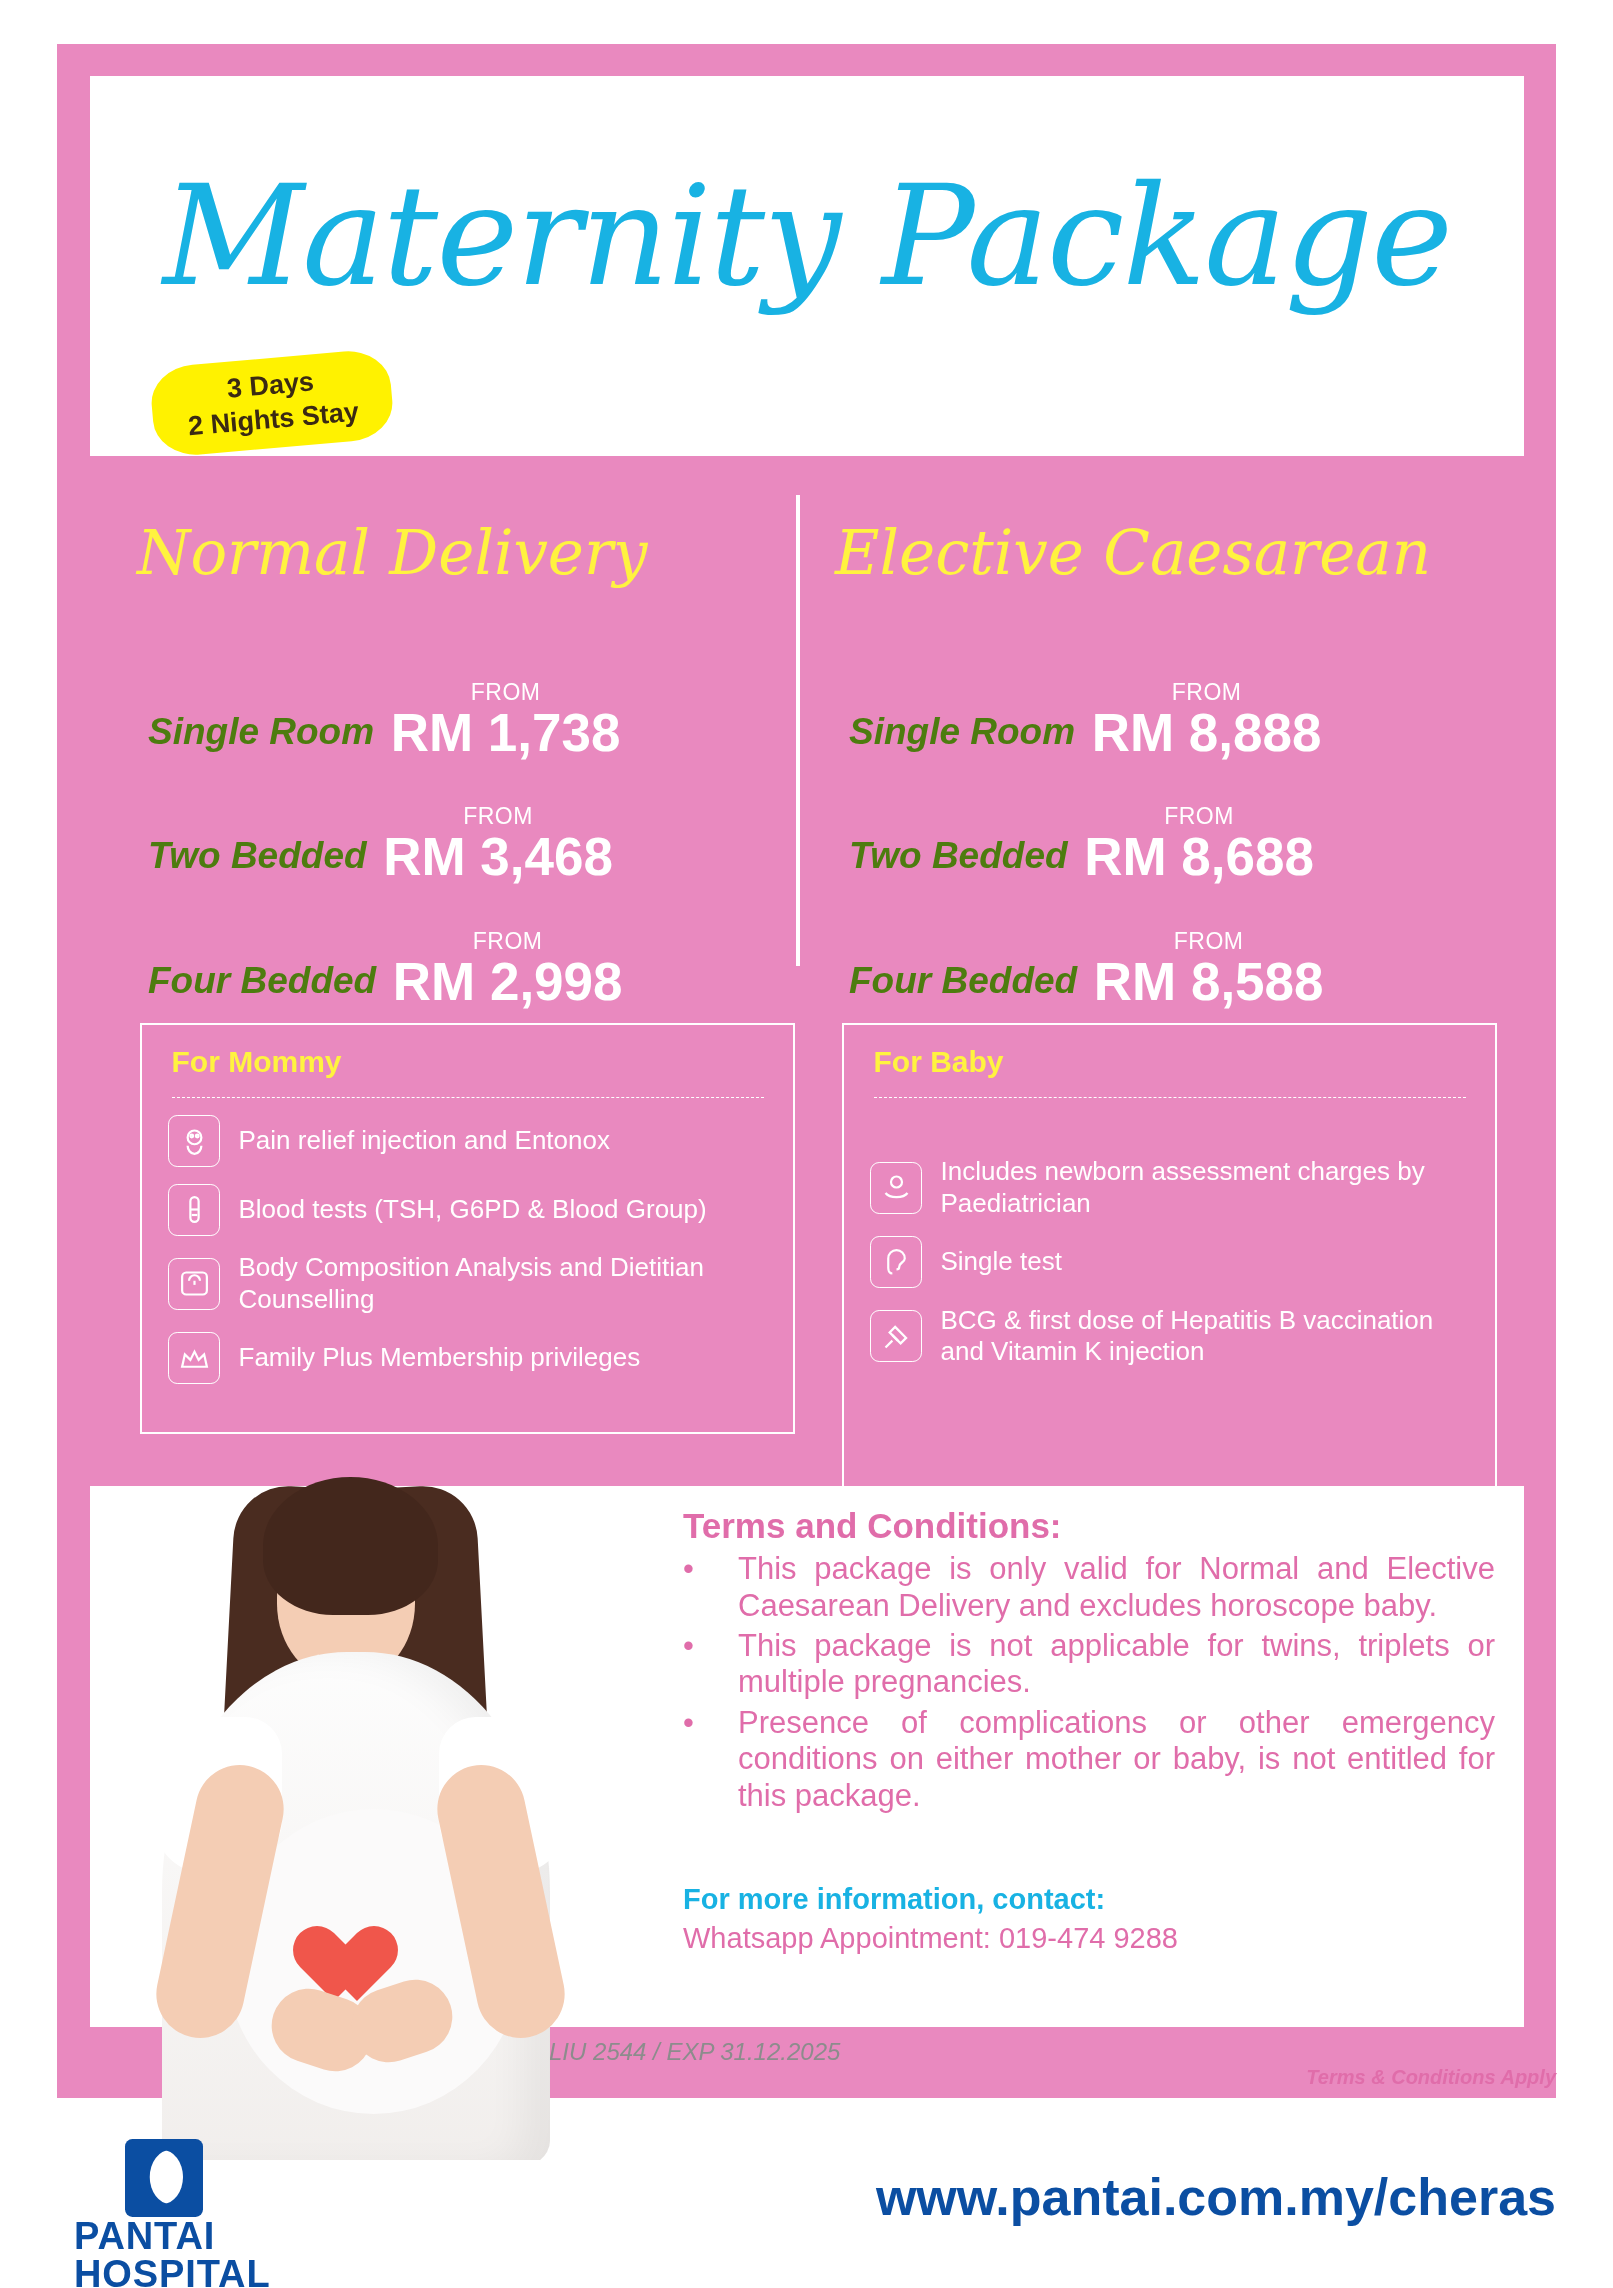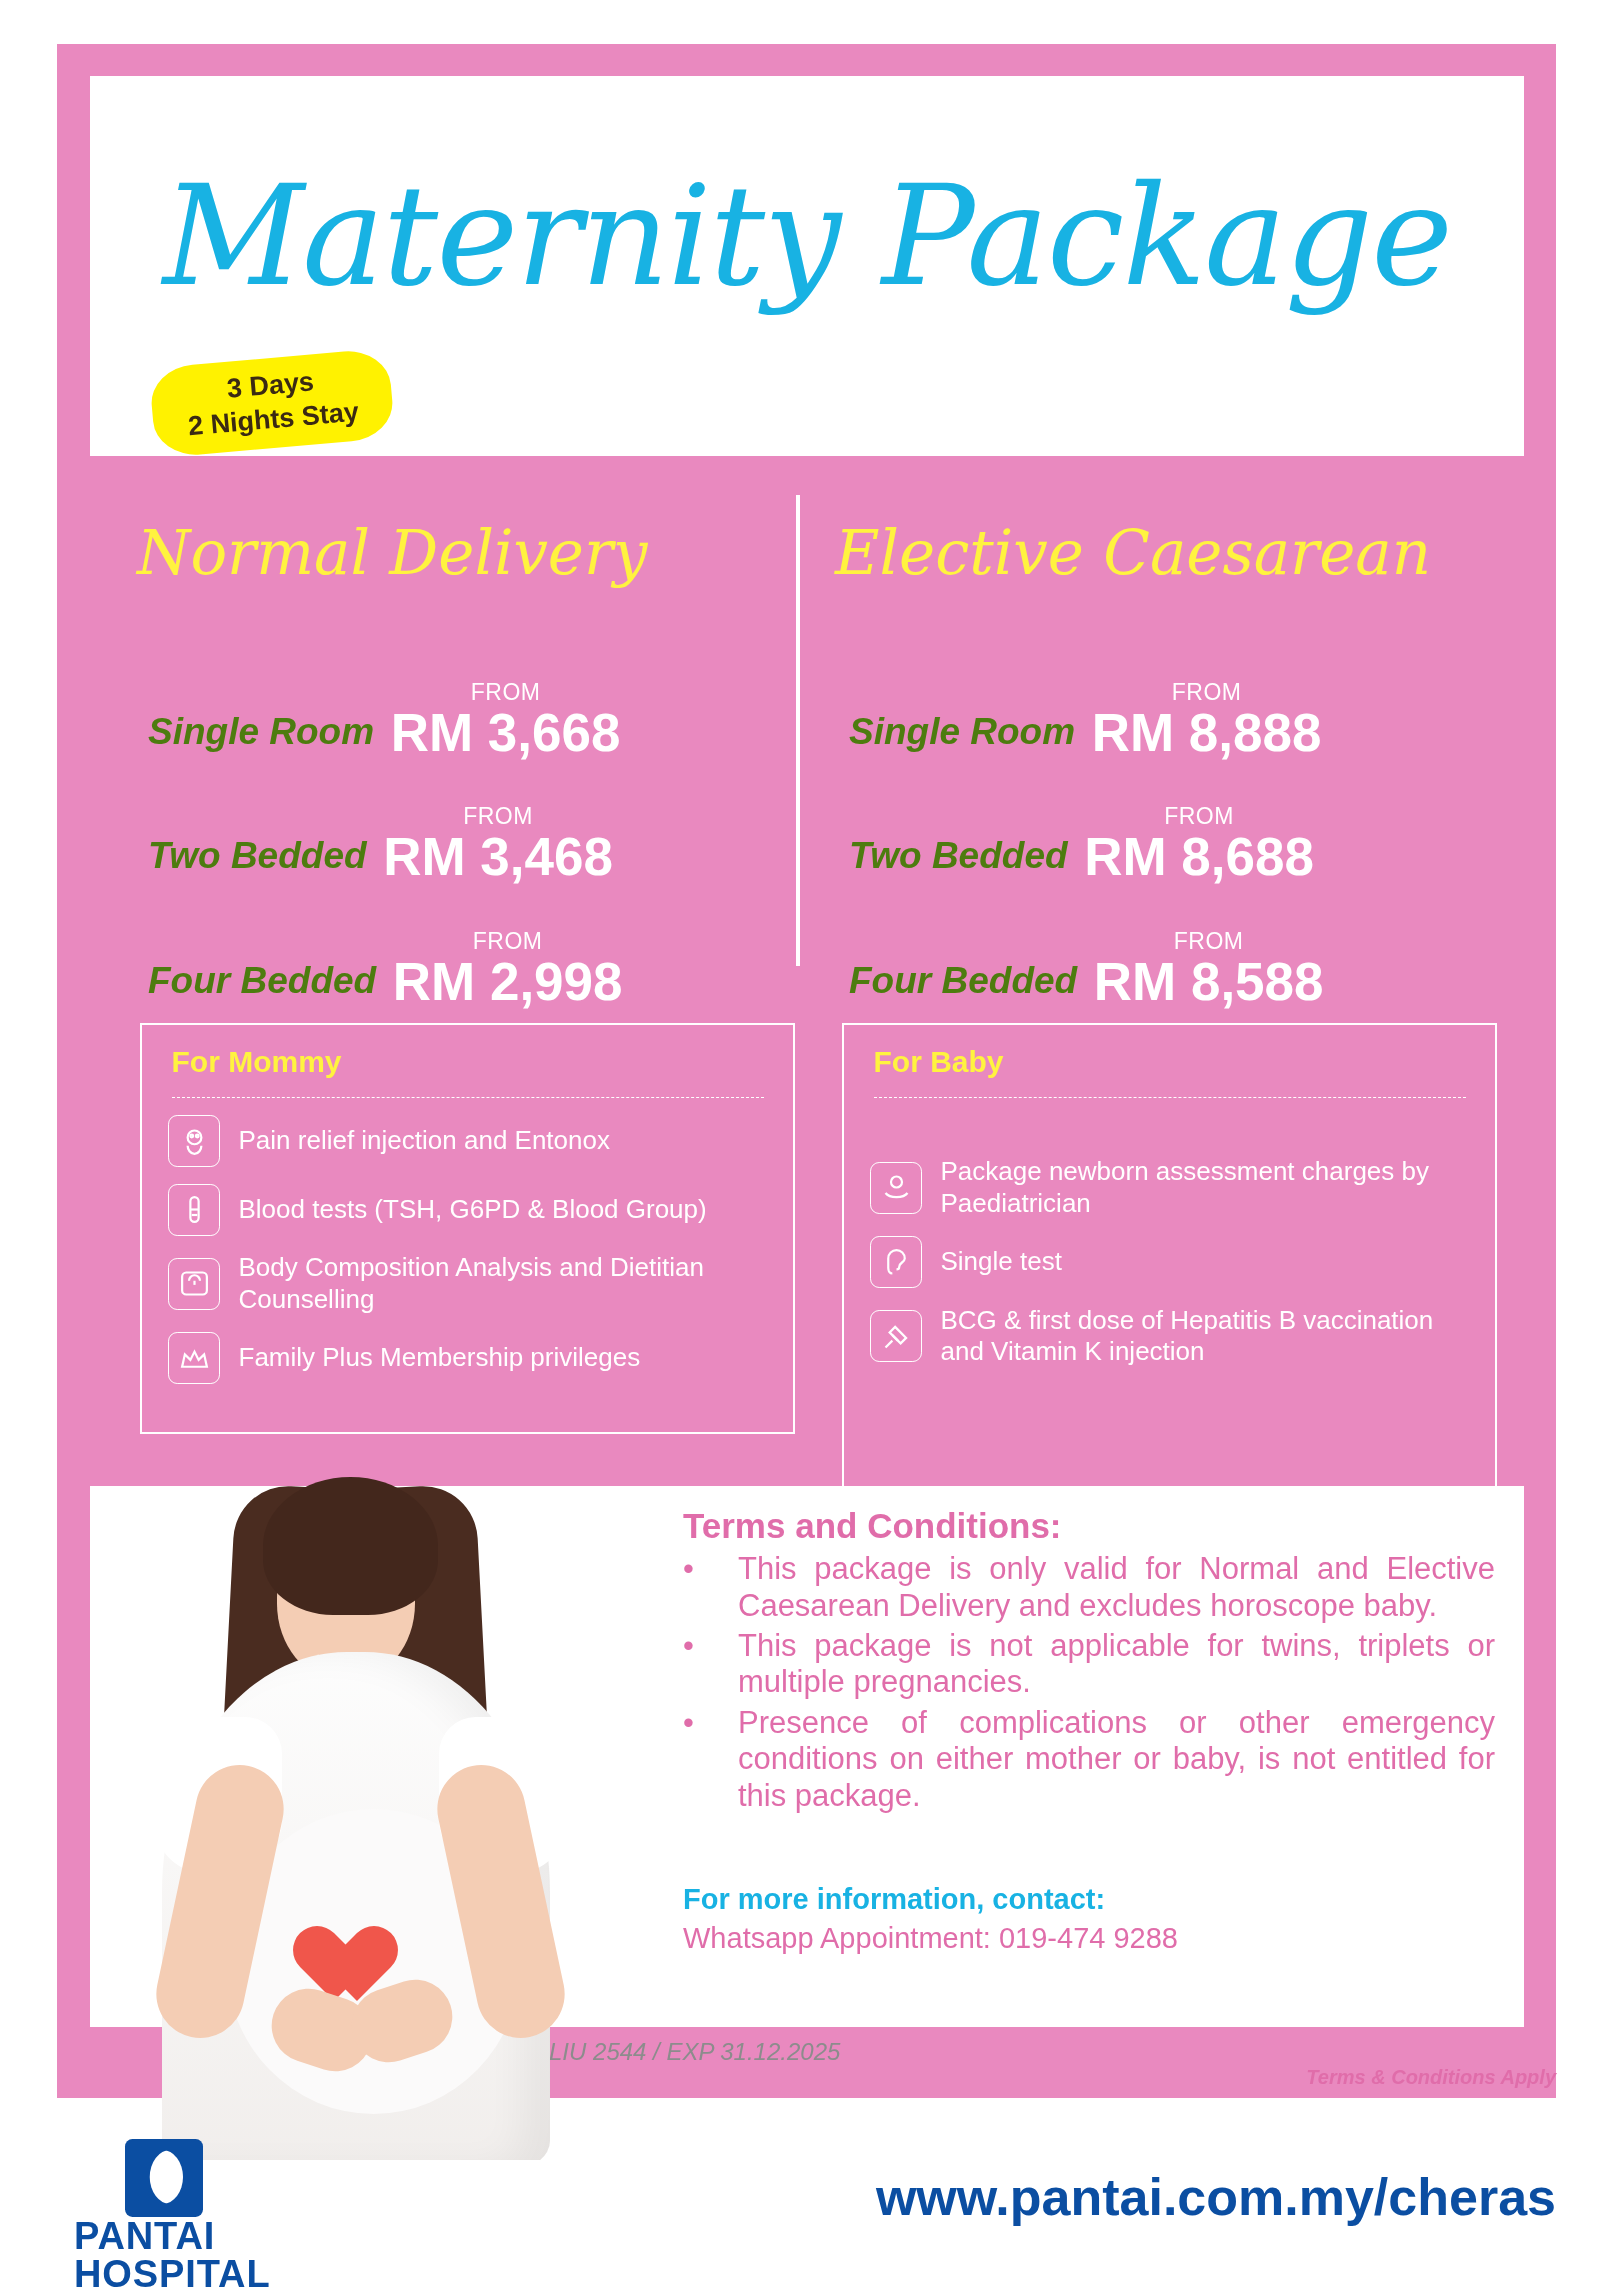--- a/index.html
+++ b/index.html
@@ -410,21 +410,21 @@
   </div>
 
   <div class="col-title left">Normal Delivery</div>
   <div class="col-title right">Elective Caesarean</div>
   <div class="divider"></div>
 
   <div class="price-row" style="left:148px; top:681px;">
     <div class="room-label">Single Room</div>
     <div class="price-block">
       <div class="from">FROM</div>
-      <div class="amount">RM 3,668</div>
+      <div class="amount">RM 1,738</div>
     </div>
   </div>
   <div class="price-row" style="left:148px; top:805px;">
     <div class="room-label">Two Bedded</div>
     <div class="price-block">
       <div class="from">FROM</div>
       <div class="amount">RM 3,468</div>
     </div>
   </div>
   <div class="price-row" style="left:148px; top:930px;">
@@ -507,21 +507,21 @@
     <div class="benefit-title">For Baby</div>
     <div class="benefit-sep"></div>
     <div class="benefit-list baby-list">
       <div class="benefit-item">
         <span class="bicon">
           <svg class="bsvg" viewBox="0 0 24 24">
               <circle cx="12" cy="8" r="4"></circle>
               <path d="M4 16c3 4 13 4 16 0"></path>
             </svg>
         </span>
-        <span class="btext">Package newborn assessment charges by Paediatrician</span>
+        <span class="btext">Includes newborn assessment charges by Paediatrician</span>
       </div>
       <div class="benefit-item">
         <span class="bicon">
           <svg class="bsvg" viewBox="0 0 24 24">
               <path d="M9 20c-2 0-3-2-3-4V9a6 6 0 1 1 12 0c0 3-4 3-4 6a2 2 0 0 1-2 2"></path>
             </svg>
         </span>
         <span class="btext">Single test</span>
       </div>
       <div class="benefit-item">

